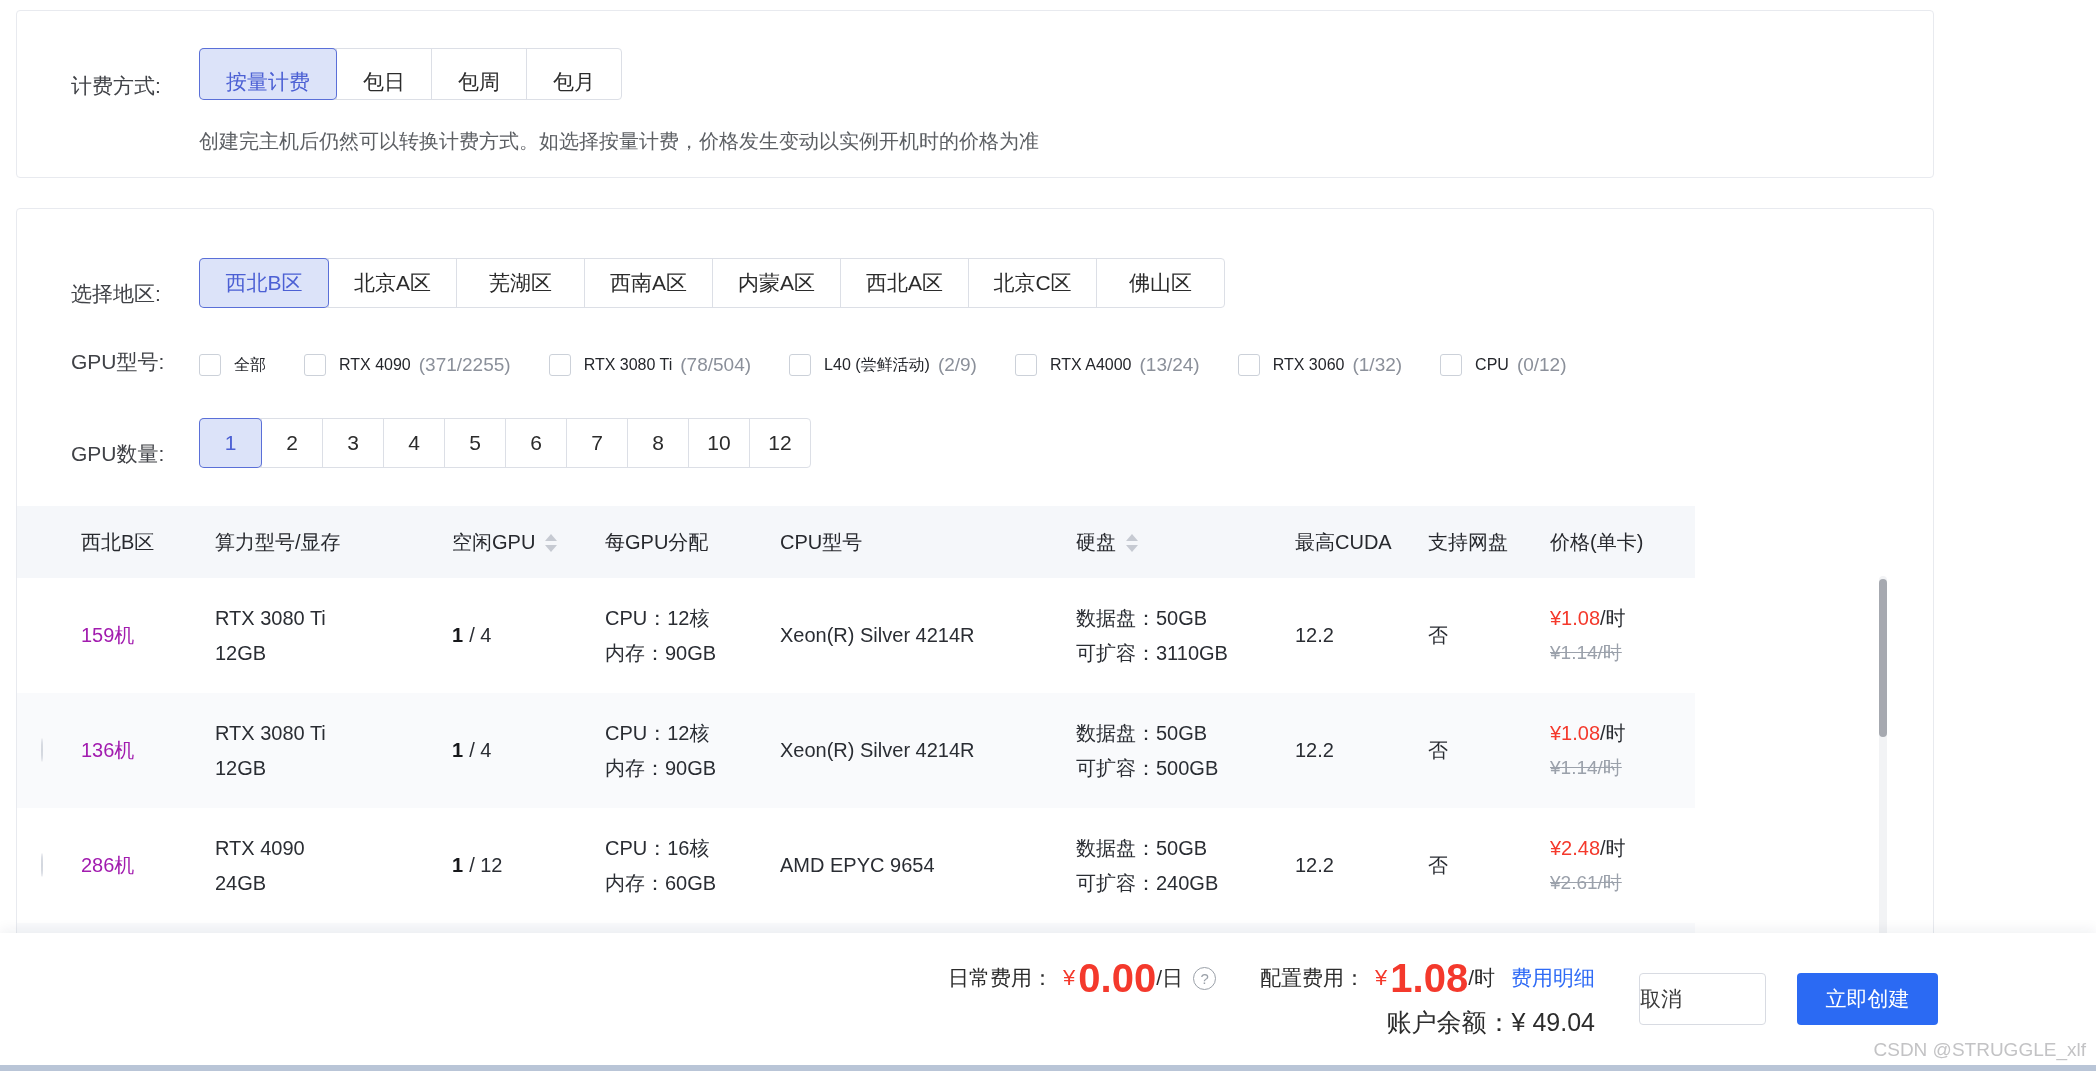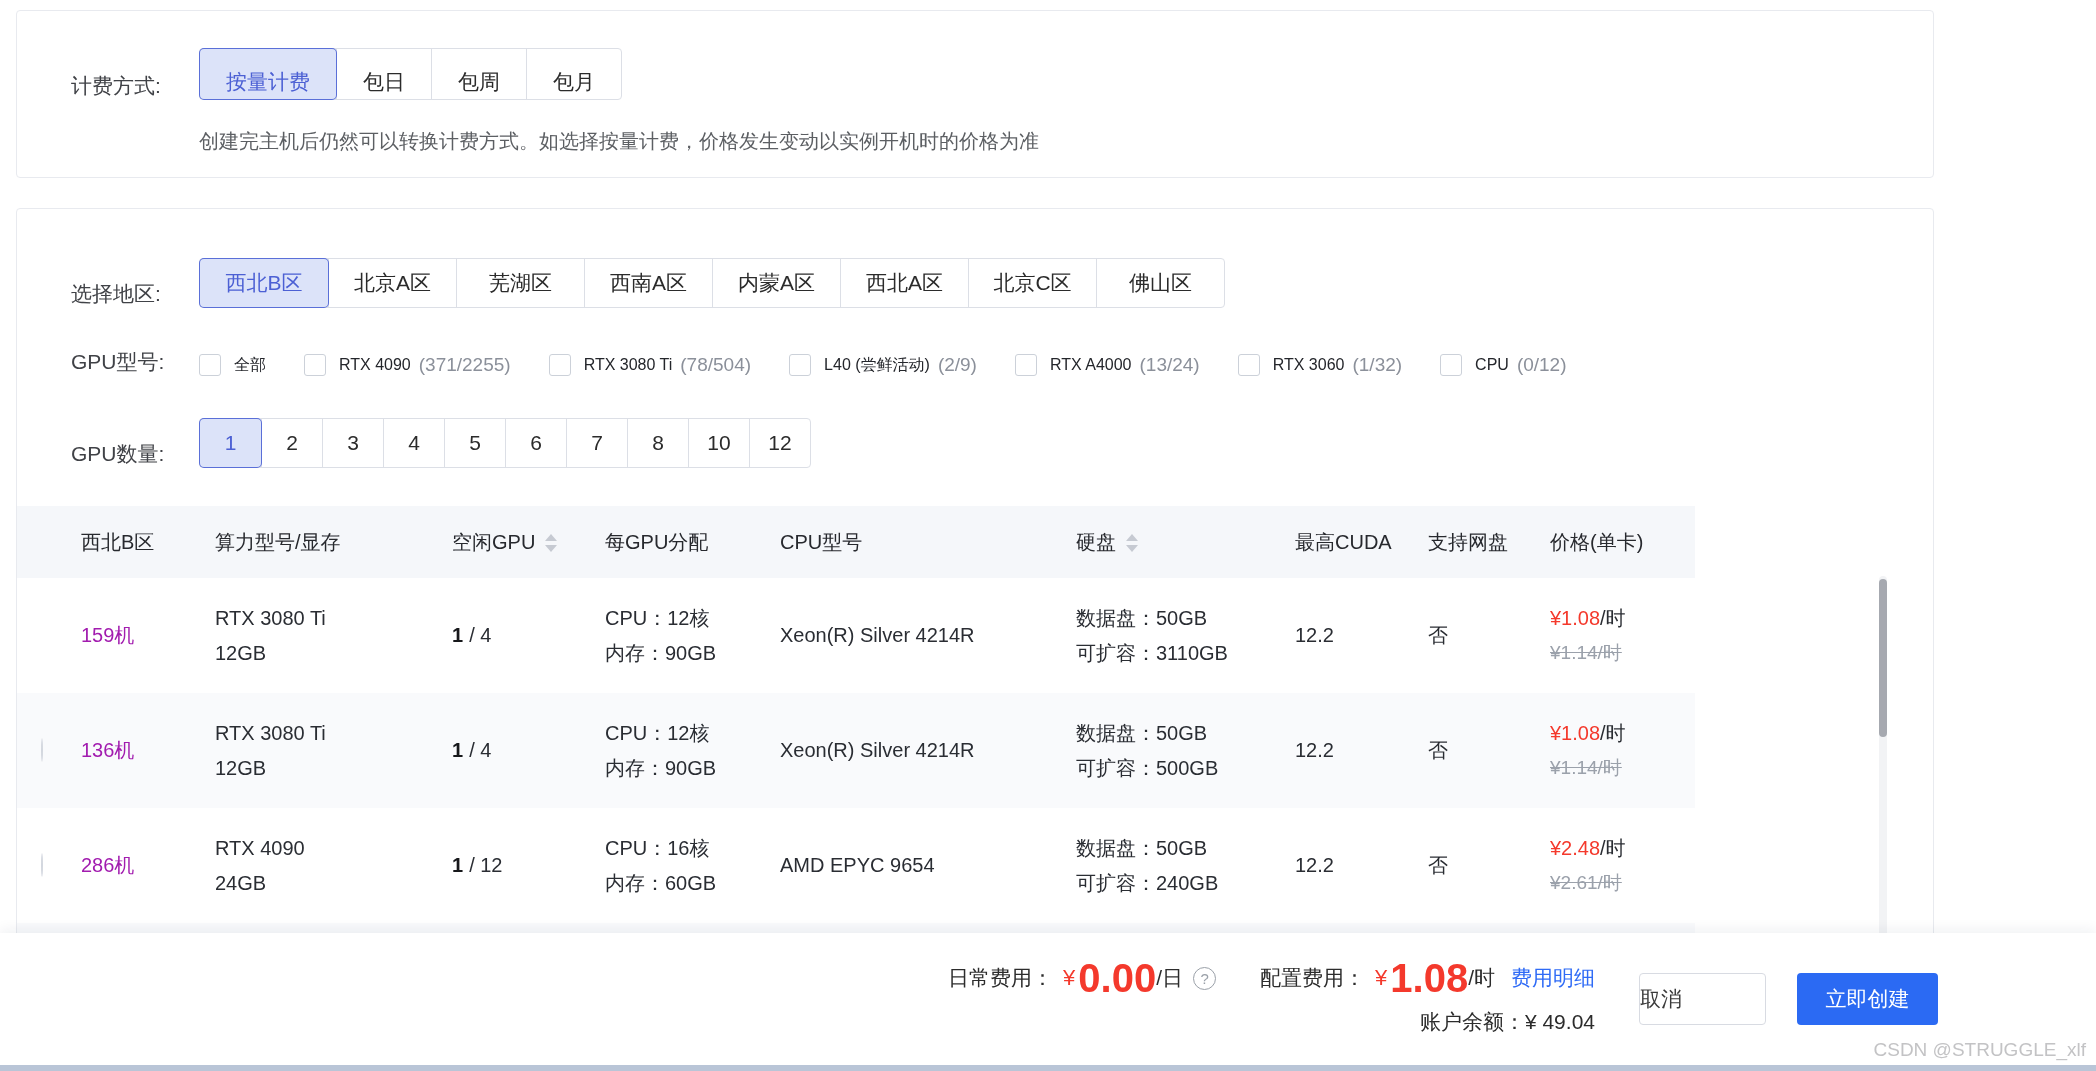--- a/index.html
+++ b/index.html
@@ -89,21 +89,21 @@
   .scroll-track { position: absolute; left: 1862px; top: 367px; width: 8px; height: 374px; background: #f2f3f5; border-radius: 4px; }
   .scroll-thumb { position: absolute; left: 1862px; top: 370px; width: 8px; height: 158px; background: #a6a9b0; border-radius: 4px; cursor: pointer; }
 
   
   #footer {
     position: absolute; left: 0; top: 933px; width: 2096px; height: 132px;
     background: #fff; box-shadow: 0 -4px 12px rgba(15,35,72,0.06); z-index: 20;
   }
   .fee-block { position: absolute; top: 20px; right: 501px; display: flex; flex-direction: column; align-items: flex-end; }
   .fee-line1 { display: flex; align-items: center; height: 50px; }
-  .fee-line2 { display: flex; align-items: center; height: 34px; margin-top: 2px; font-size: 21px; color: #2c2c2c; }
+  .fee-line2 { display: flex; align-items: center; height: 34px; margin-top: 2px; font-size: 25px; color: #2c2c2c; }
   .fee-label { font-size: 21px; color: #2c2c2c; white-space: nowrap; }
   .fee-cur { color: #f4392c; font-size: 22px; margin-left: 10px; margin-right: 3px; }
   .fee-big { color: #f4392c; font-size: 40px; font-weight: 700; line-height: 1; }
   .fee-unit { color: #2c2c2c; font-size: 21px; }
   .help-icon {
     width: 23px; height: 23px; border-radius: 50%; border: 1px solid #9aa0a8; color: #9aa0a8;
     font-size: 15px; display: flex; align-items: center; justify-content: center; margin-left: 10px; cursor: pointer;
   }
   .fee-gap { width: 44px; }
   .detail-link { color: #2f6bf6; font-size: 21px; margin-left: 16px; cursor: pointer; white-space: nowrap; }

